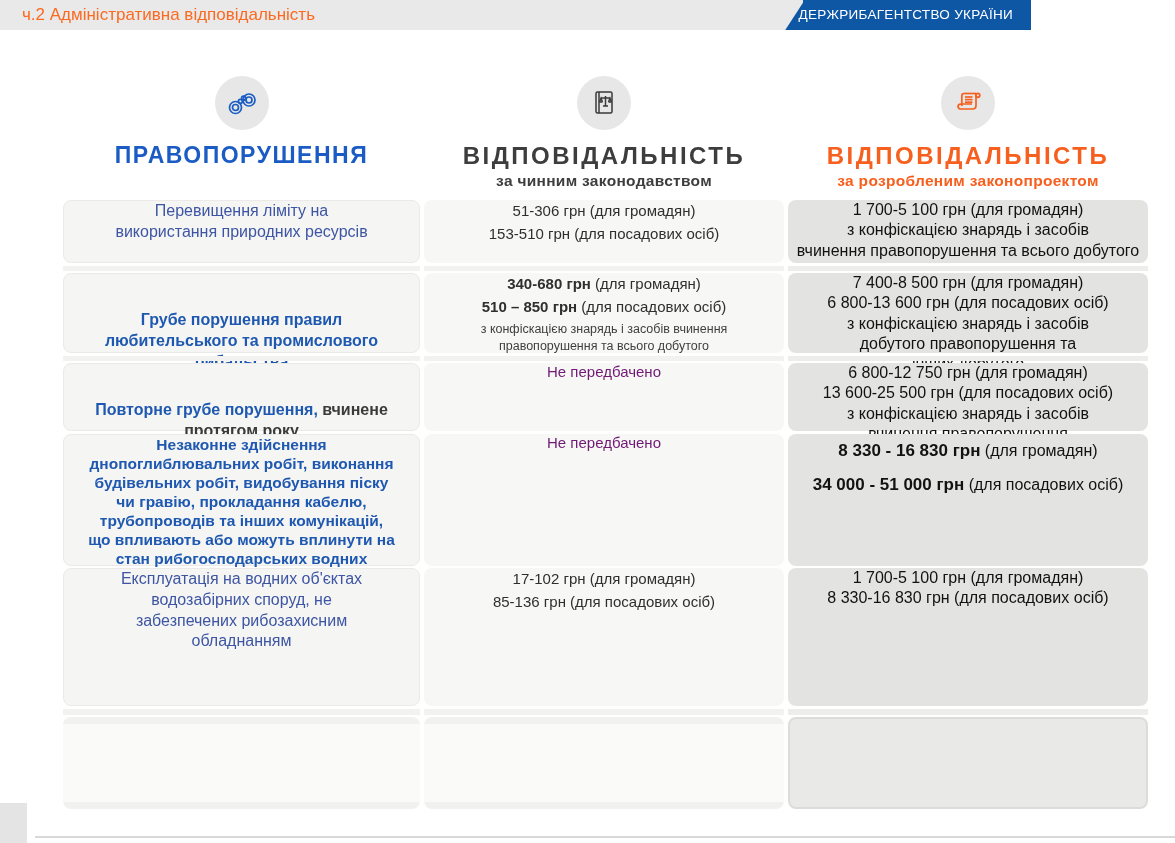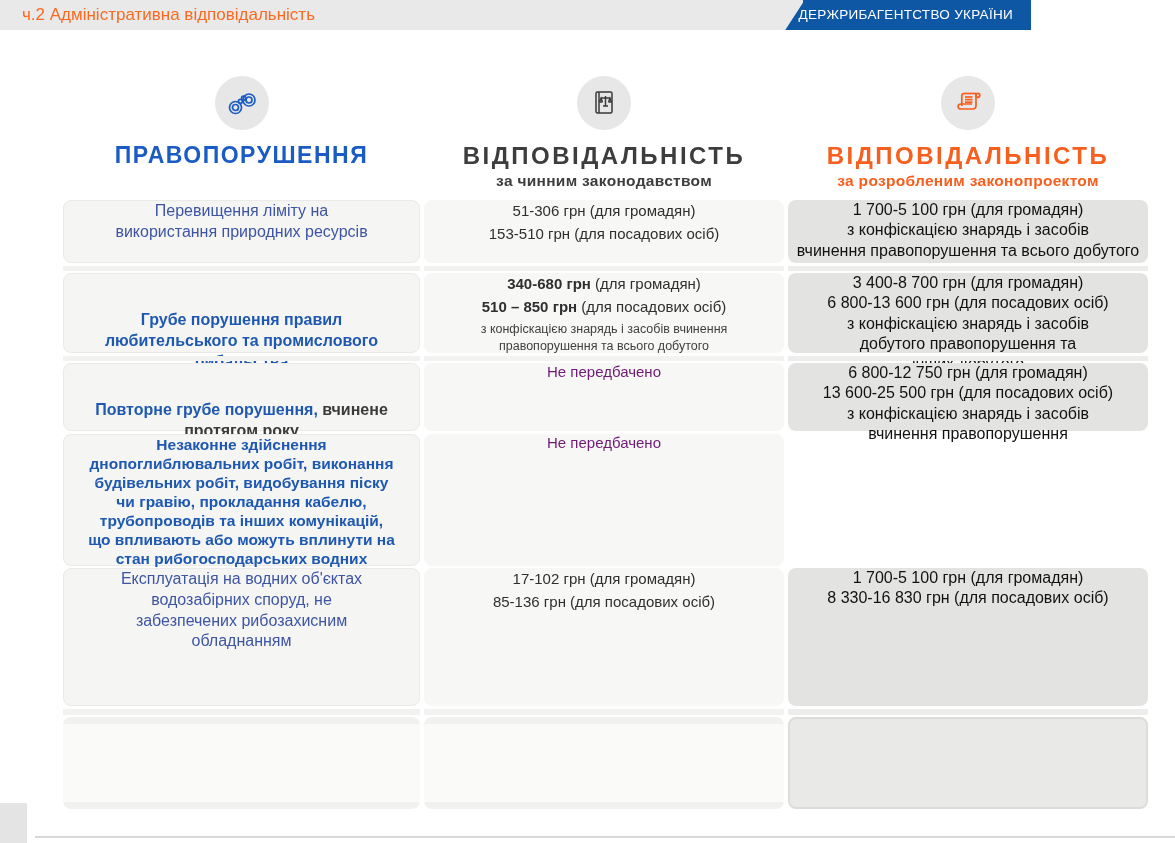--- a/index.html
+++ b/index.html
@@ -146,21 +146,21 @@
 
   <div class="cell cv r2">
     <div class="v-bold w330">Грубе порушення правил любительського та промислового рибальства</div>
   </div>
   <div class="cell cc r2">
     <div class="cur-line"><span class="b">340-680 грн</span><span> (для громадян)</span></div>
     <div class="cur-line"><span class="b">510 – 850 грн</span><span> (для посадових осіб)</span></div>
     <div class="cur-note">з конфіскацією знарядь і засобів вчинення правопорушення та всього добутого</div>
   </div>
   <div class="cell cp r2">
-    <div class="p-line">3 400-8 700 грн (для громадян)</div>
+    <div class="p-line">7 400-8 500 грн (для громадян)</div>
     <div class="p-line">6 800-13 600 грн (для посадових осіб)</div>
     <div class="p-line">з конфіскацією знарядь і засобів</div>
     <div class="p-line">добутого правопорушення та</div>
     <div class="p-line">інших добутого</div>
   </div>
 
   <div class="strip g4" style="grid-column:1"></div>
   <div class="strip g4" style="grid-column:2"></div>
   <div class="strip g4 p" style="grid-column:3"></div>
 
@@ -176,20 +176,24 @@
     <div class="p-line">з конфіскацією знарядь і засобів</div>
     <div class="p-line">вчинення правопорушення</div>
   </div>
 
   <div class="cell cv r4">
     <div class="v-small">Незаконне здійснення днопоглиблювальних робіт, виконання будівельних робіт, видобування піску чи гравію, прокладання кабелю, трубопроводів та інших комунікацій, що впливають або можуть вплинути на стан рибогосподарських водних об'єктів</div>
   </div>
   <div class="cell cc r4">
     <div class="np">Не передбачено</div>
   </div>
+  <div class="cell cp r4">
+    <div class="p-amount"><span class="b">8 330 - 16 830 грн</span><span> (для громадян)</span></div>
+    <div class="p-amount"><span class="b">34 000 - 51 000 грн</span><span> (для посадових осіб)</span></div>
+  </div>
 
   <div class="cell cv r5">
     <div class="v-reg w250">Експлуатація на водних об'єктах водозабірних споруд, не забезпечених рибозахисним обладнанням</div>
   </div>
   <div class="cell cc r5">
     <div class="cur-line">17-102 грн (для громадян)</div>
     <div class="cur-line">85-136 грн (для посадових осіб)</div>
   </div>
   <div class="cell cp r5">
     <div class="p-line">1 700-5 100 грн (для громадян)</div>

